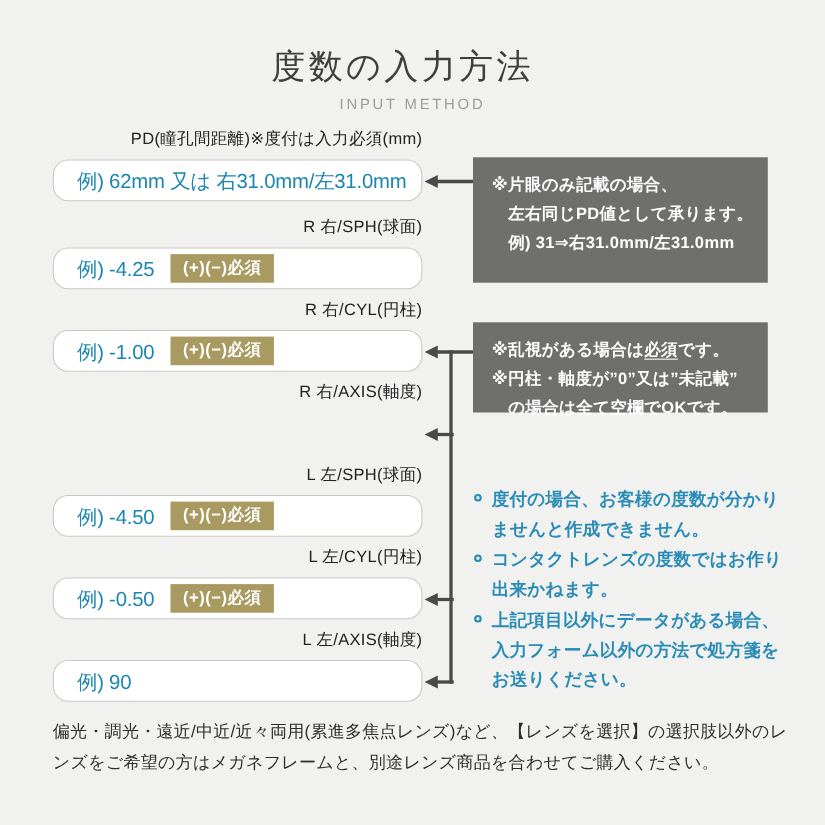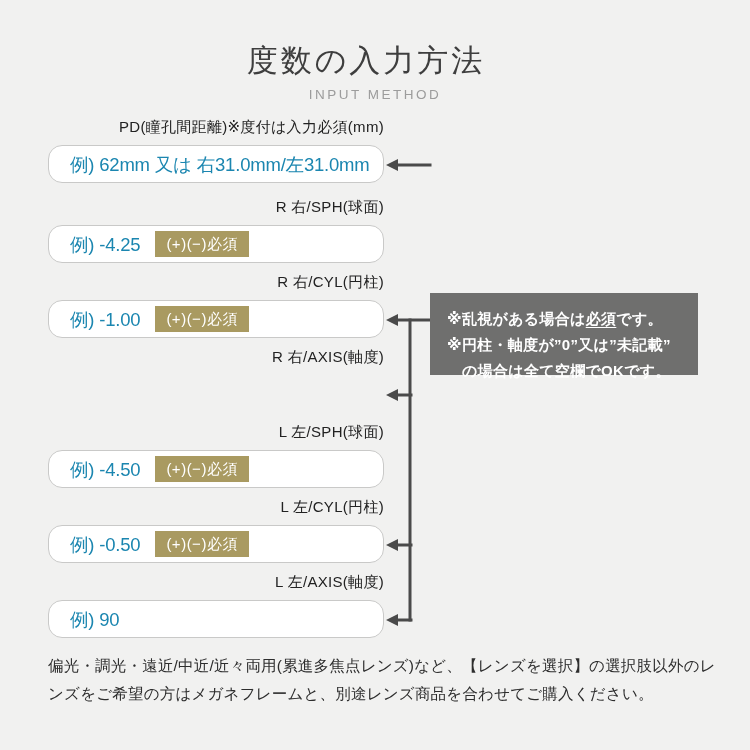--- a/index.html
+++ b/index.html
@@ -25,21 +25,21 @@
   .flabel { font-size:15px; color:#222; font-weight:500; line-height:22px; letter-spacing:.3px;text-align:right; }
   .ibox {
     margin-top:7px; height:38px; width:336px;
     background:#ffffff; border:1.5px solid #c9c9c8; border-radius:14px;
     display:flex; align-items:center; padding-left:21px; white-space:nowrap;
   }
   .ex { font-size:18.5px; font-weight:normal; color:#1b86b0; letter-spacing:-0.2px; }
   .badge {
     display:inline-block; margin-left:15px;
     background:#a99a61; color:#ffffff;
-    font-size:15px; font-weight:normal;
+    font-size:15px; font-weight:bold;
     padding:3px 11px; line-height:1.35; letter-spacing:.5px;
   }
 
   .panel {
     position:absolute; left:430px; width:268px;
     background:#6f6f6e; color:#ffffff;
     padding:13px 10px 0 17px;
     font-size:15px; font-weight:bold; line-height:26px; letter-spacing:.3px;
   }
   .pline.indent { padding-left:15px; }
@@ -127,23 +127,42 @@
     </div>
   </section>
 
   <section class="field" style="top:571px">
     <div class="flabel">L 左/AXIS(軸度)</div>
     <div class="ibox">
       <span class="ex">例) 90</span>
     </div>
   </section>
 
+  <aside class="panel" style="top:143px;height:114px">
+    <div class="pline">※片眼のみ記載の場合、</div>
+    <div class="pline indent">左右同じPD値として承ります。</div>
+    <div class="pline indent">例) 31⇒右31.0mm/左31.0mm</div>
+  </aside>
 
   <aside class="panel" style="top:293px;height:82px">
     <div class="pline"><span>※乱視がある場合は</span><span class="u">必須</span><span>です。</span></div>
     <div class="pline">※円柱・軸度が”0”又は”未記載”</div>
     <div class="pline indent">の場合は全て空欄でOKです。</div>
   </aside>
 
+  <ul class="notes">
+    <li>
+      <span class="ring"></span>
+      <span class="ntext">度付の場合、お客様の度数が分かりませんと作成できません。</span>
+    </li>
+    <li>
+      <span class="ring"></span>
+      <span class="ntext">コンタクトレンズの度数ではお作り出来かねます。</span>
+    </li>
+    <li>
+      <span class="ring"></span>
+      <span class="ntext">上記項目以外にデータがある場合、入力フォーム以外の方法で処方箋をお送りください。</span>
+    </li>
+  </ul>
 
   <p class="footer">偏光・調光・遠近/中近/近々両用(累進多焦点レンズ)など、【レンズを選択】の選択肢以外のレンズをご希望の方はメガネフレームと、別途レンズ商品を合わせてご購入ください。</p>
 
 </div>
 
 </body></html>

